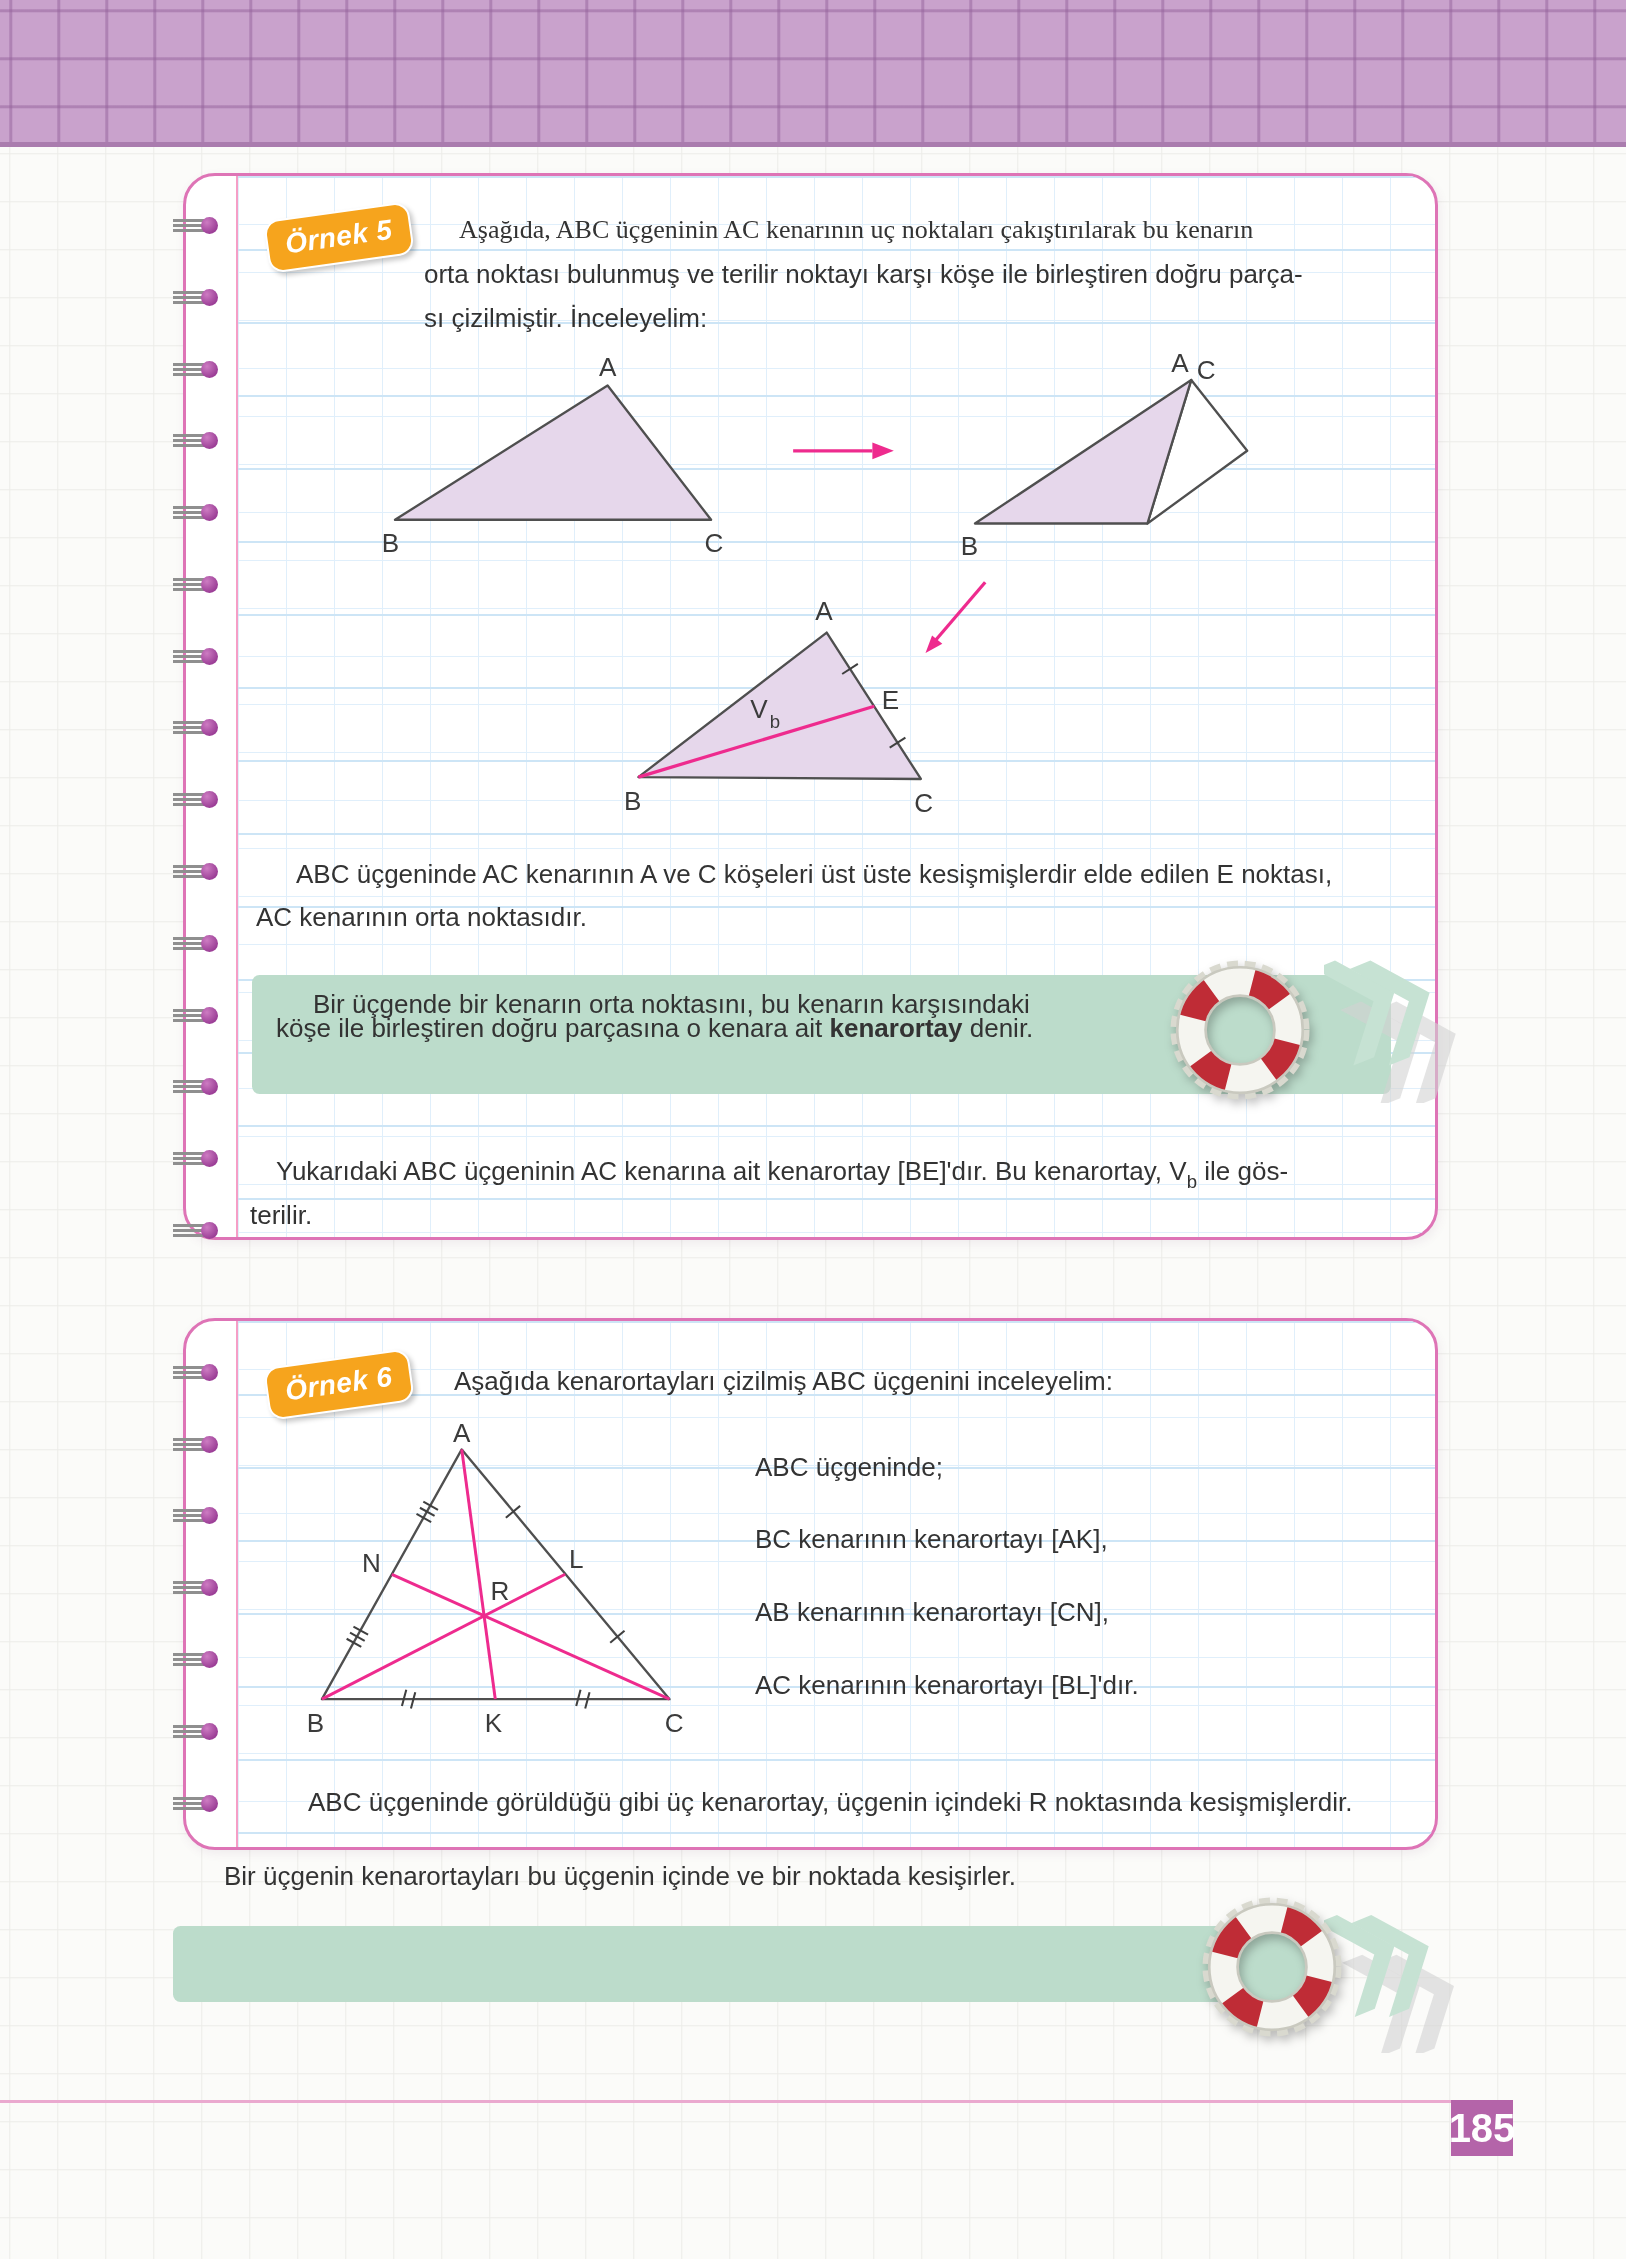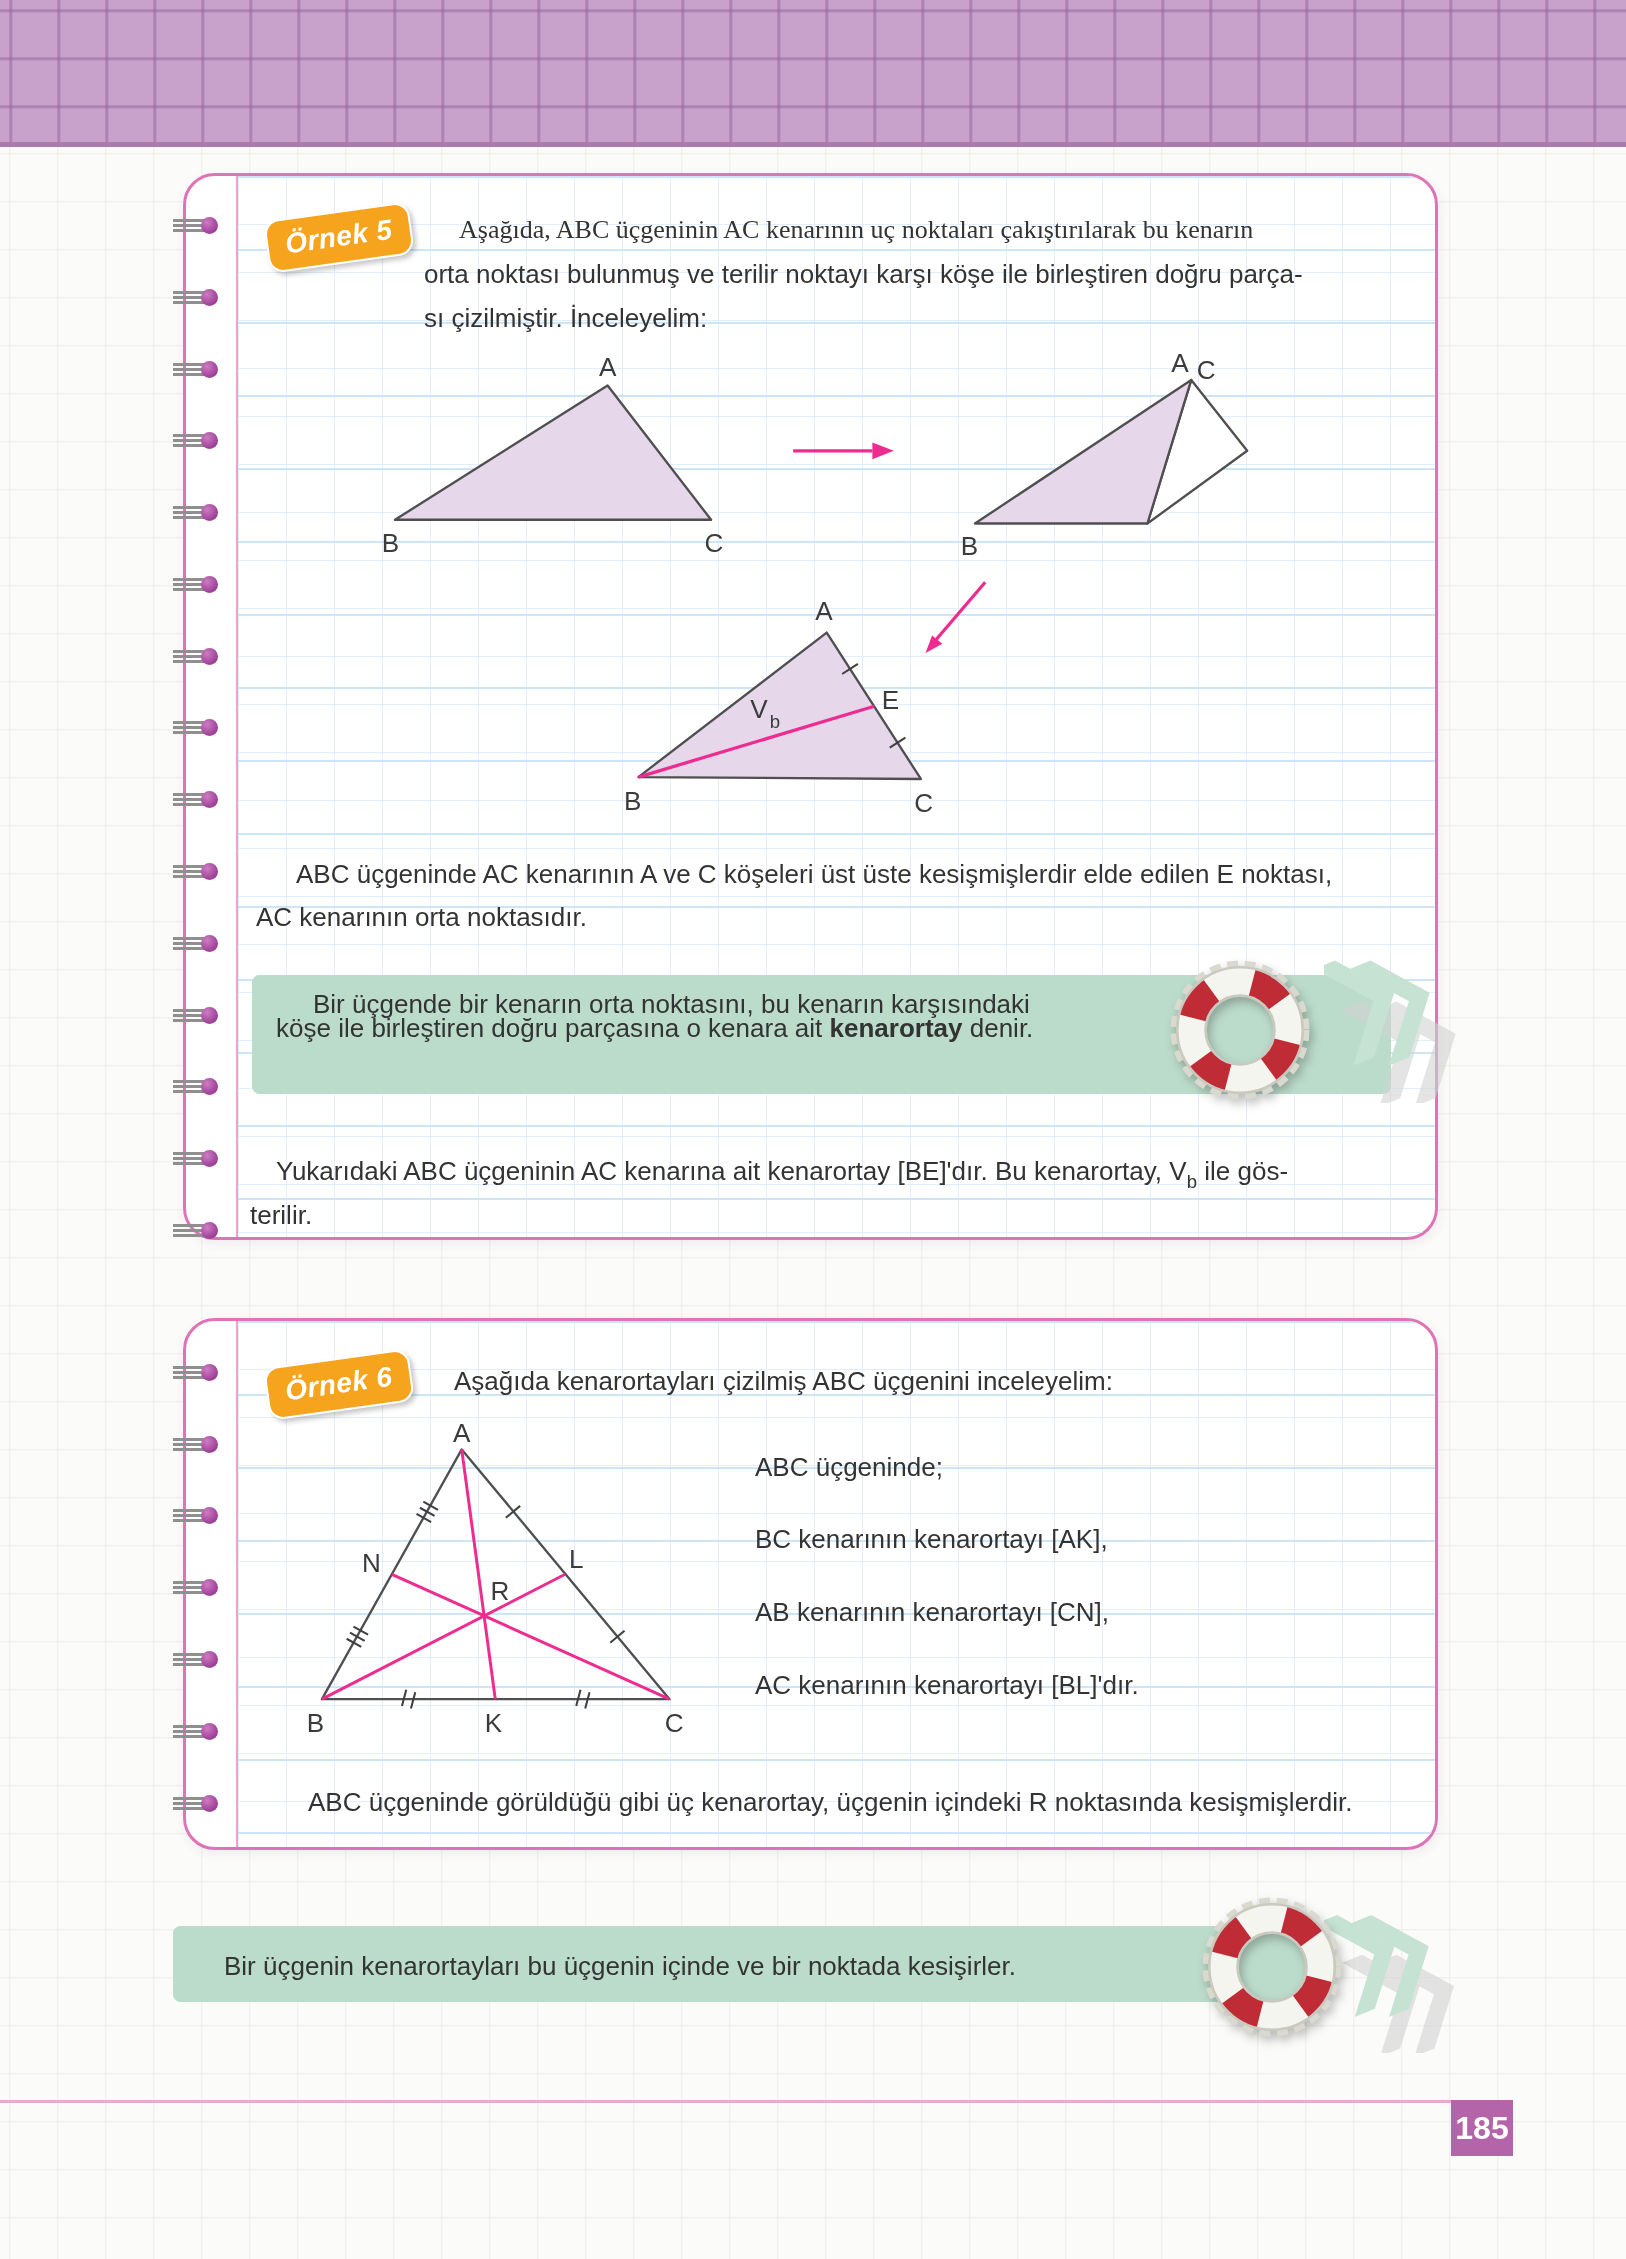--- a/index.html
+++ b/index.html
@@ -50,21 +50,21 @@
     box-shadow:2.8px 3.7px 5.6px rgba(0,0,0,.22);letter-spacing:0.5px;white-space:nowrap;
   }
   .txt{position:absolute;font-size:26px;line-height:32px;white-space:nowrap;color:#333;}
   .sub{font-size:18.6px;vertical-align:-7.5px;}
   .green-box{position:absolute;background:#bcdccb;border-radius:7.5px;}
   .lifebuoy{position:absolute;filter:drop-shadow(3.7px 5.6px 4.7px rgba(0,0,0,.25));}
   .chevrons{position:absolute;}
   .footer-line{position:absolute;left:0;top:2100px;width:1451px;height:2.8px;background:#eaa9cf;}
   .page-num{
     position:absolute;left:1451px;top:2100px;width:62px;height:56px;background:#b464a9;
-    color:#fff;font-weight:bold;font-size:32px;display:flex;align-items:center;justify-content:center;
+    color:#fff;font-weight:bold;font-size:40px;display:flex;align-items:center;justify-content:center;
   }
   svg text{font-family:"Liberation Sans","DejaVu Sans",sans-serif;font-size:28px;fill:#3b3b3b;}
   svg text.small{font-size:20px;}
 </style>
 </head>
 <body>
 
 <div class="top-band"></div>
 
 <div class="ex-box" style="left:183px;top:173px;width:1249px;height:1061px;">
@@ -284,17 +284,17 @@
     <path d="M0,0 h24 l46,56 -46,56 h-24 l46,-56 z" transform="translate(46,4) rotate(-22 35 56)" fill="#c6e2d3"></path>
   </g>
 </svg>
 <svg class="lifebuoy" style="left:1191px;top:1886px;" width="162" height="162" viewBox="0 0 120 120">
   <circle cx="60" cy="60" r="49" fill="none" stroke="#d9d9cf" stroke-width="5" stroke-dasharray="8 5"></circle>
   <circle cx="60" cy="60" r="36" fill="none" stroke="#f5f5f0" stroke-width="21"></circle>
   <circle cx="60" cy="60" r="36" fill="none" stroke="#bf2c36" stroke-width="21" stroke-dasharray="25 31.55" transform="rotate(14 60 60)"></circle>
   <circle cx="60" cy="60" r="46.5" fill="none" stroke="#c9c9bf" stroke-width="2"></circle>
   <circle cx="60" cy="60" r="25.5" fill="none" stroke="#c9c9bf" stroke-width="2"></circle>
 </svg>
-<div class="txt" style="left:224px;top:1950px;text-align:right;">Bir üçgenin kenarortayları bu üçgenin içinde ve bir noktada kesişirler.</div>
+<div class="txt" style="left:224px;top:1860px;text-align:right;">Bir üçgenin kenarortayları bu üçgenin içinde ve bir noktada kesişirler.</div>
 
 <div class="footer-line"></div>
 <div class="page-num">185</div>
 
 
 </body></html>

